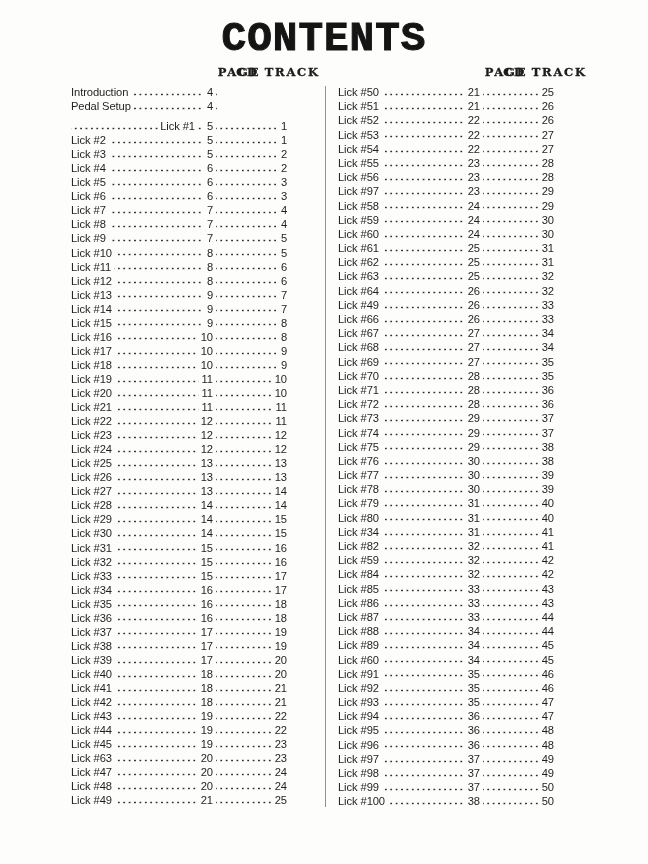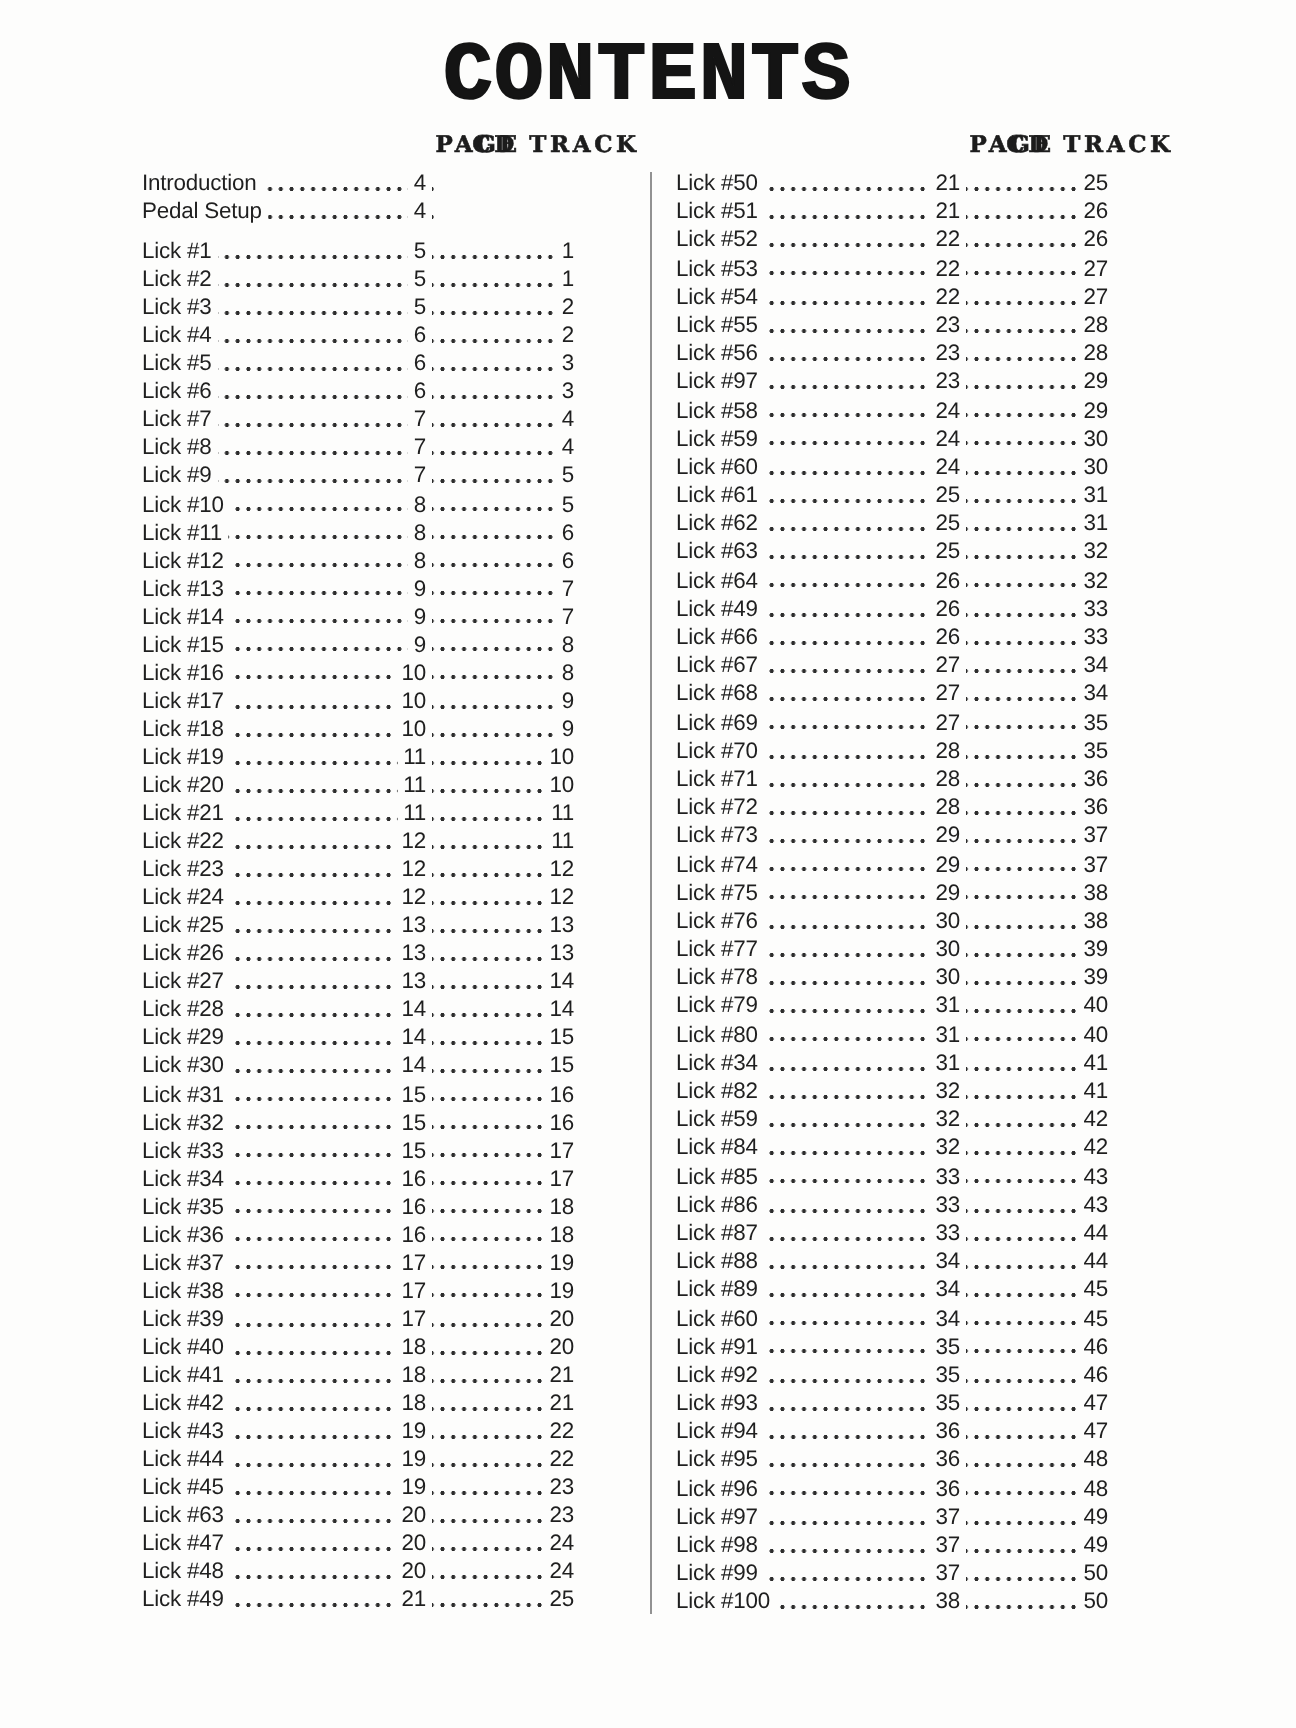--- a/index.html
+++ b/index.html
@@ -29,21 +29,21 @@
   .hdr-track{left:207px;}
   .divider{position:absolute;left:325px;top:86px;width:1.3px;height:721px;background:#929292;}
   .row{
     position:relative;height:14.2px;line-height:14.2px;
     font-size:11.2px;letter-spacing:-0.1px;white-space:nowrap;
     background-image:radial-gradient(circle,#2c2c2c 0.9px,rgba(0,0,0,0) 1.15px);
     background-size:5.4px 3px;background-repeat:repeat-x;
     background-position:left 2px bottom 3.4px;
   }
   #col-left .row{height:14.05px;line-height:14.05px;}
-  .row.gap-before{margin-top:6px;}
+  .row.gap-before{margin-top:6px;text-align:center;}
   .lbl{position:relative;z-index:2;display:inline-block;background:#fdfdfc;padding-right:3px;}
   .num{position:absolute;top:0;z-index:2;background:#fdfdfc;}
   .page{right:71px;padding:0 3px;}
   .track{right:0;padding-left:3px;}
   .row.no-track::after{
     content:"";position:absolute;top:0;right:0;width:70px;height:100%;
     background:#fdfdfc;z-index:1;
   }
 </style>
 </head>

